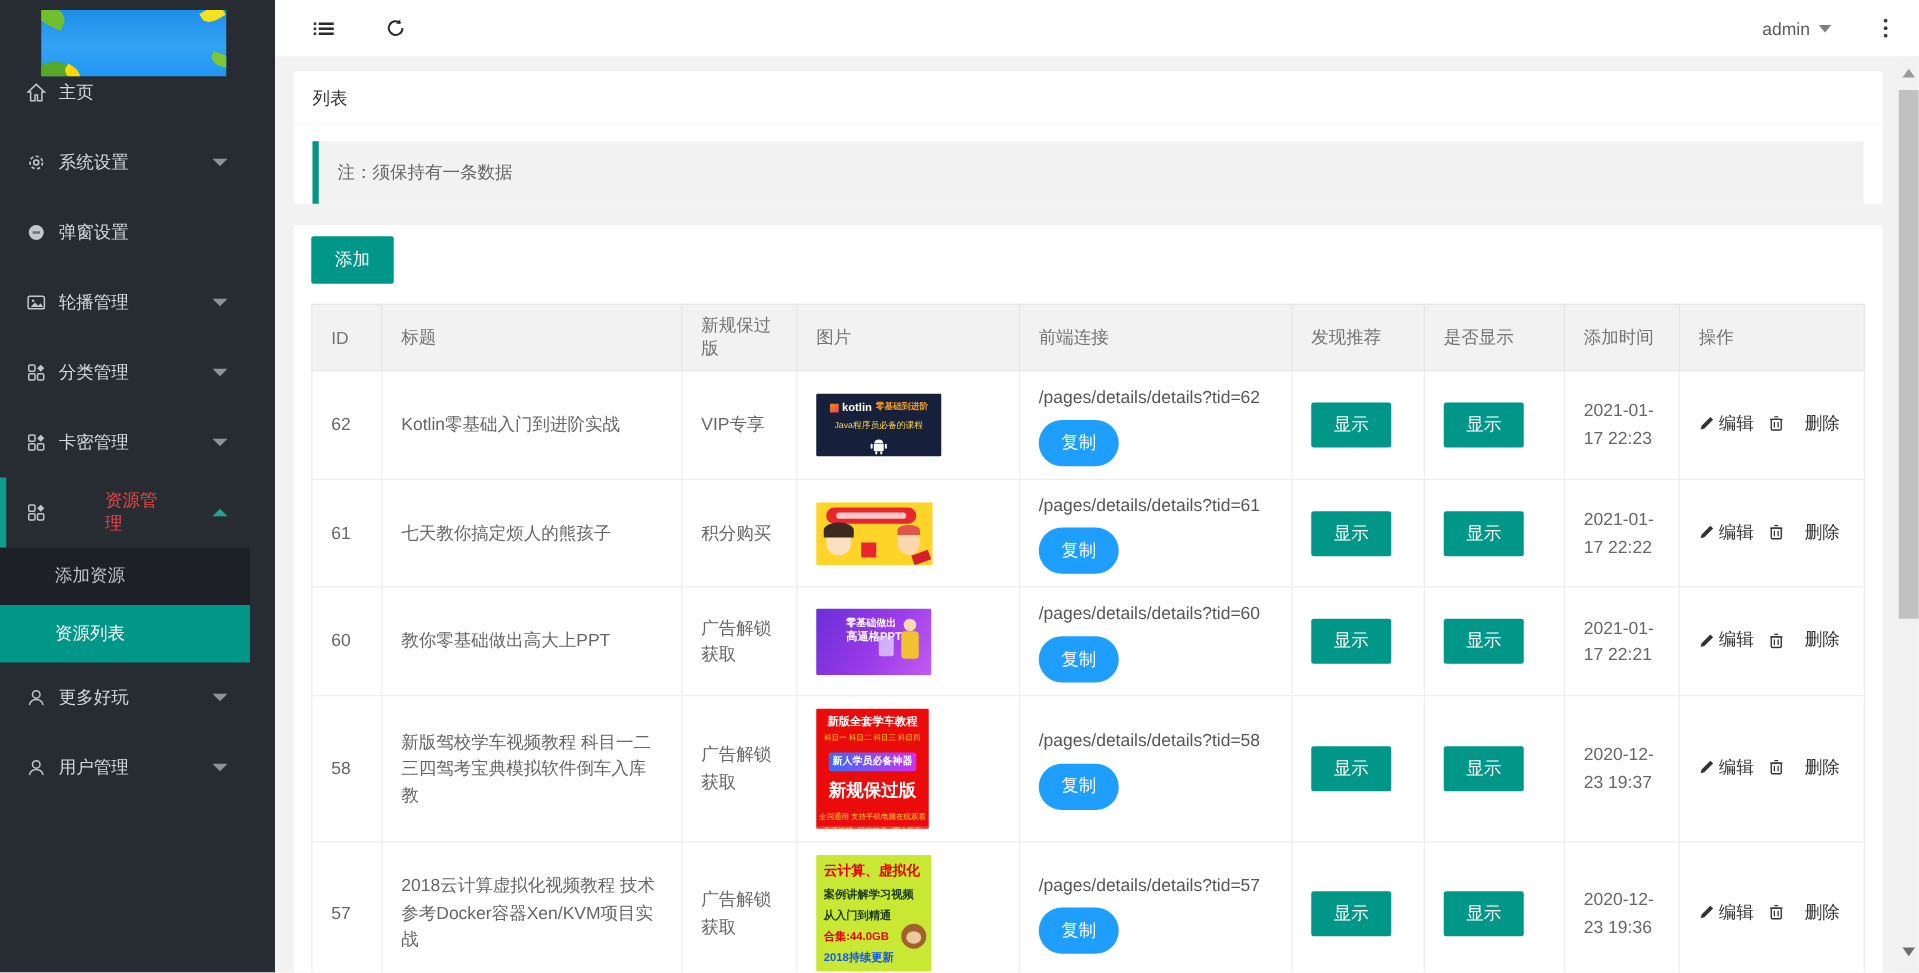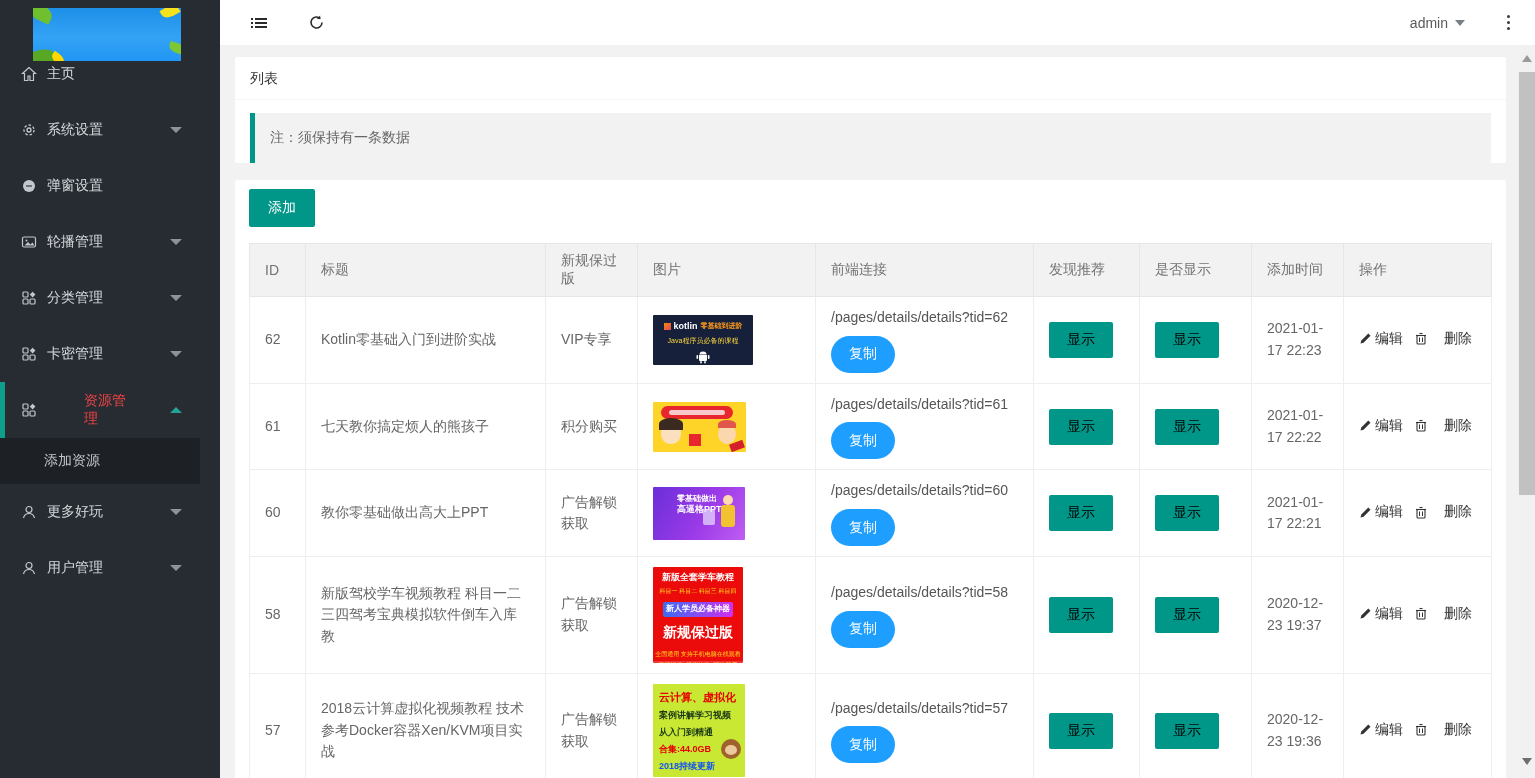--- a/index.html
+++ b/index.html
@@ -50,21 +50,21 @@
   .note { margin:13px 15px 17px 15px; height:50px; background:#f2f2f2; border-left:5px solid #009688; display:flex; align-items:center; padding-left:15px; color:#666; }
 
   .card2 { margin-top:7px; padding:9px 14px 14px 14px; }
   .btn-add { background:#009688; color:#fff; border:none; height:38px; padding:0 19px; font-size:14px; border-radius:2px; cursor:pointer; margin-bottom:16px; }
 
   table.grid { border-collapse:collapse; table-layout:fixed; width:1243px; }
   .grid th { background:#f2f2f2; color:#737373; font-weight:normal; text-align:left; font-size:14px; padding:8px 15px; border:1px solid #e6e6e6; height:35px; }
   .grid td { border:1px solid #eee; padding:10px 15px; font-size:14px; color:#666; vertical-align:middle; background:#fff; line-height:1.55; }
   .url { color:#555; word-break:break-all; }
   .btn-copy { background:#1E9FFF; color:#fff; border:none; width:64px; height:37px; font-size:14px; border-radius:19px; cursor:pointer; margin-top:7px; display:block; }
-  .btn-show { background:#009688; color:#000000; border:none; width:64px; height:36px; font-size:14px; border-radius:2px; cursor:pointer; }
+  .btn-show { background:#009688; color:#ffffff; border:none; width:64px; height:36px; font-size:14px; border-radius:2px; cursor:pointer; }
   .time { width:66px; color:#666; }
   .ops { white-space:nowrap; color:#333; }
   .op { display:inline-flex; align-items:center; gap:3px; color:#333; cursor:pointer; }
   .op + .op { margin-left:8px;gap:17px; }
   .op svg { flex:none; }
 
   
   .thumb { position:relative; overflow:hidden; border-radius:1px; }
   .t62 { width:100px; height:50px; background:#16203a; padding-top:5px; text-align:center; }
   .t62-row1 { display:flex; align-items:center; justify-content:center; gap:3px; }
@@ -200,20 +200,23 @@
               <rect x="9" y="9" width="5" height="5" rx="1" fill="none" stroke="currentColor" stroke-width="1.2"></rect>
               <rect x="9.6" y="2.6" width="4" height="4" transform="rotate(45 11.6 4.6)" fill="currentColor"></rect>
             </svg>
         </span>
         <span class="mi-label">资源管理</span>
         <i class="caret up"></i>
       </div>
       <div class="submenu">
         <div class="submenu-item">
           <span>添加资源</span>
+        </div>
+        <div class="submenu-item active">
+          <span>资源列表</span>
         </div>
       </div>
       <div class="menu-item">
         <span class="mi-icon">
           <svg width="16" height="16" viewBox="0 0 16 16">
               <circle cx="8" cy="5.5" r="3" fill="none" stroke="currentColor" stroke-width="1.2"></circle>
               <path d="M2.5 14c.7-3 3-4.5 5.5-4.5s4.8 1.5 5.5 4.5" fill="none" stroke="currentColor" stroke-width="1.2"></path>
             </svg>
         </span>
         <span class="mi-label">更多好玩</span>

